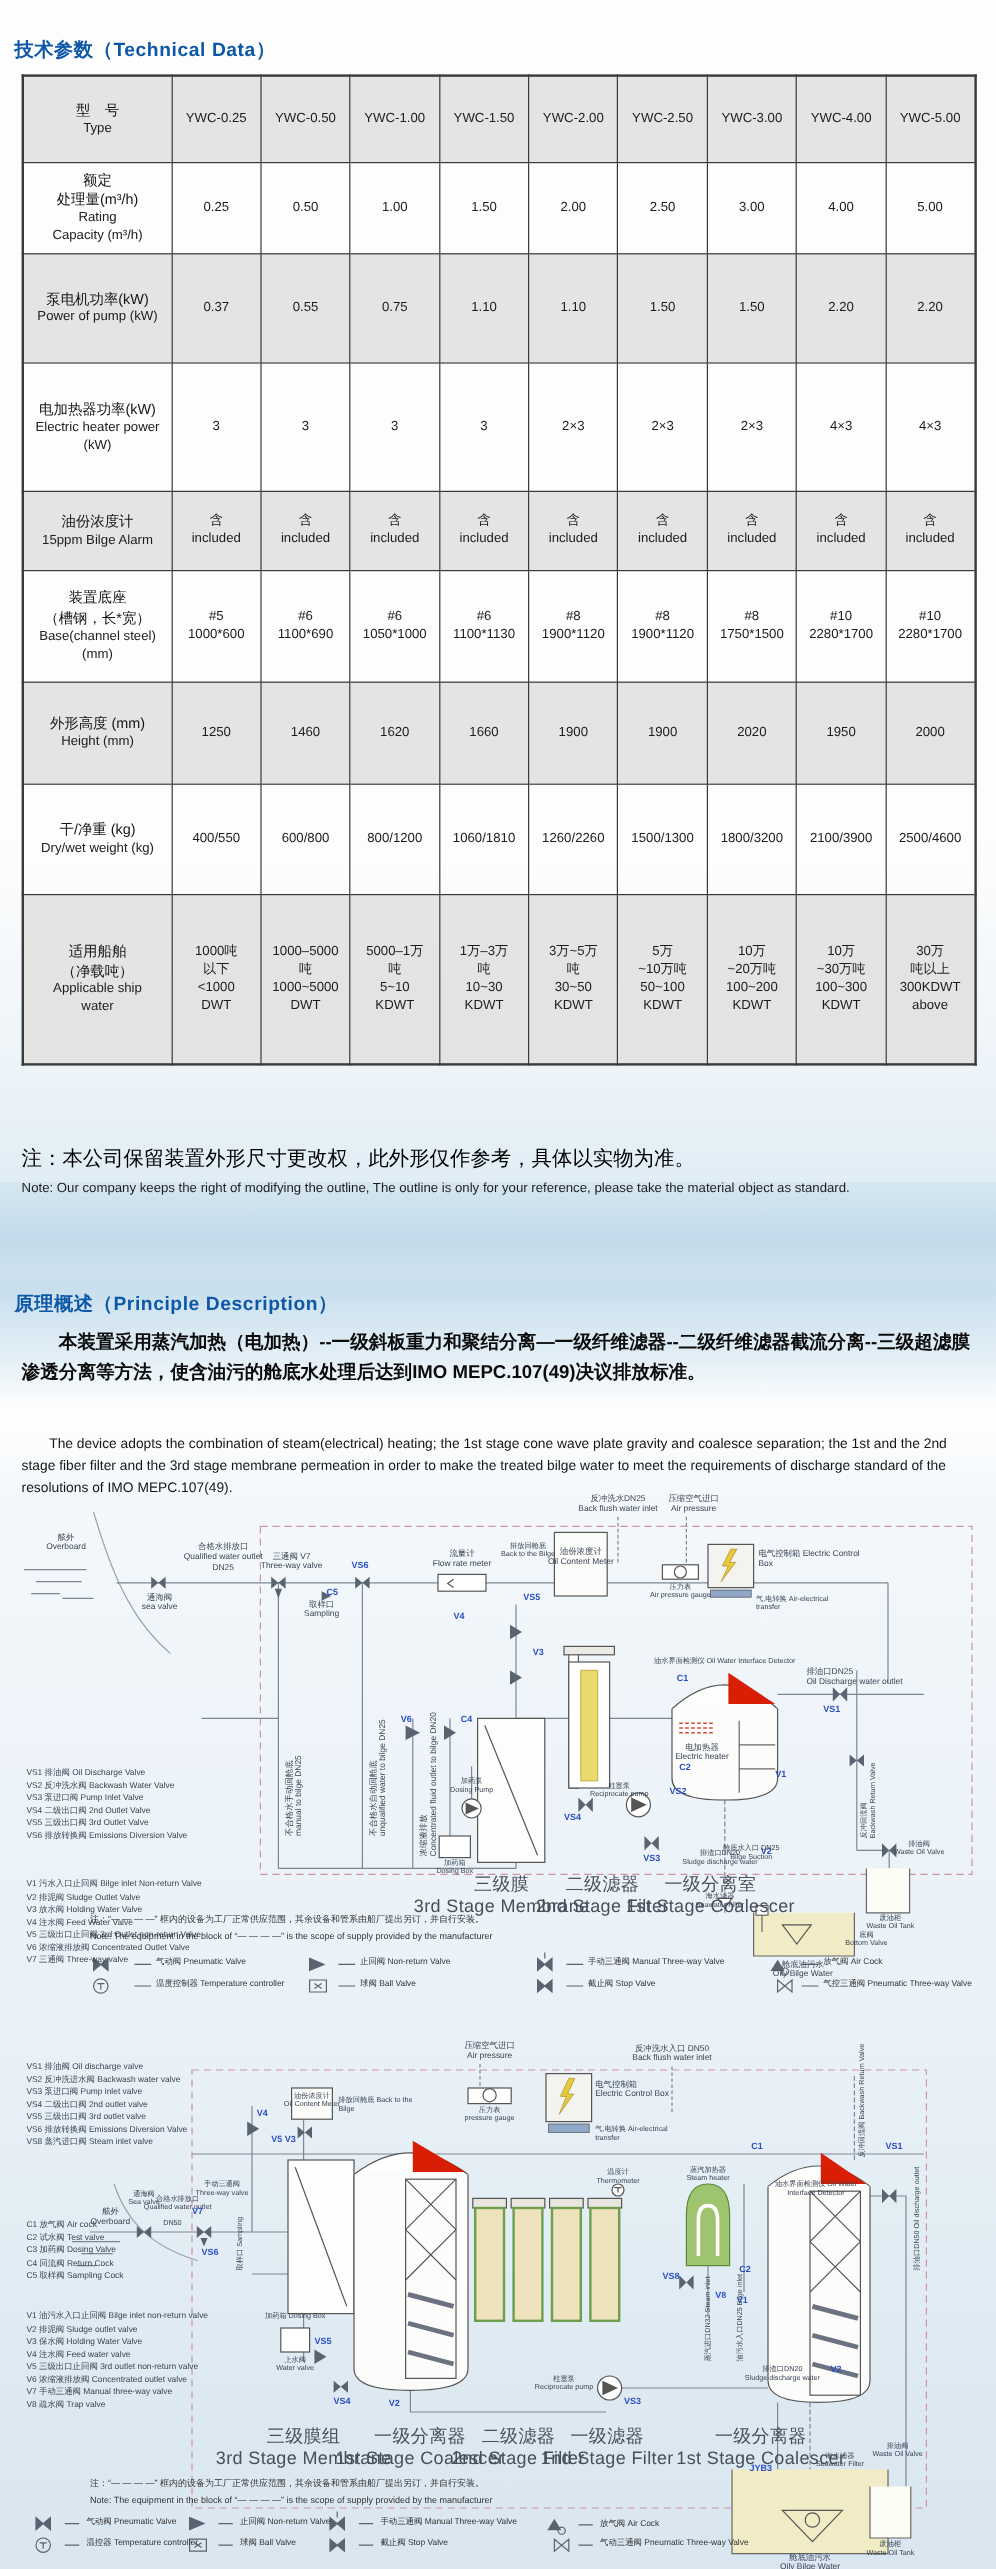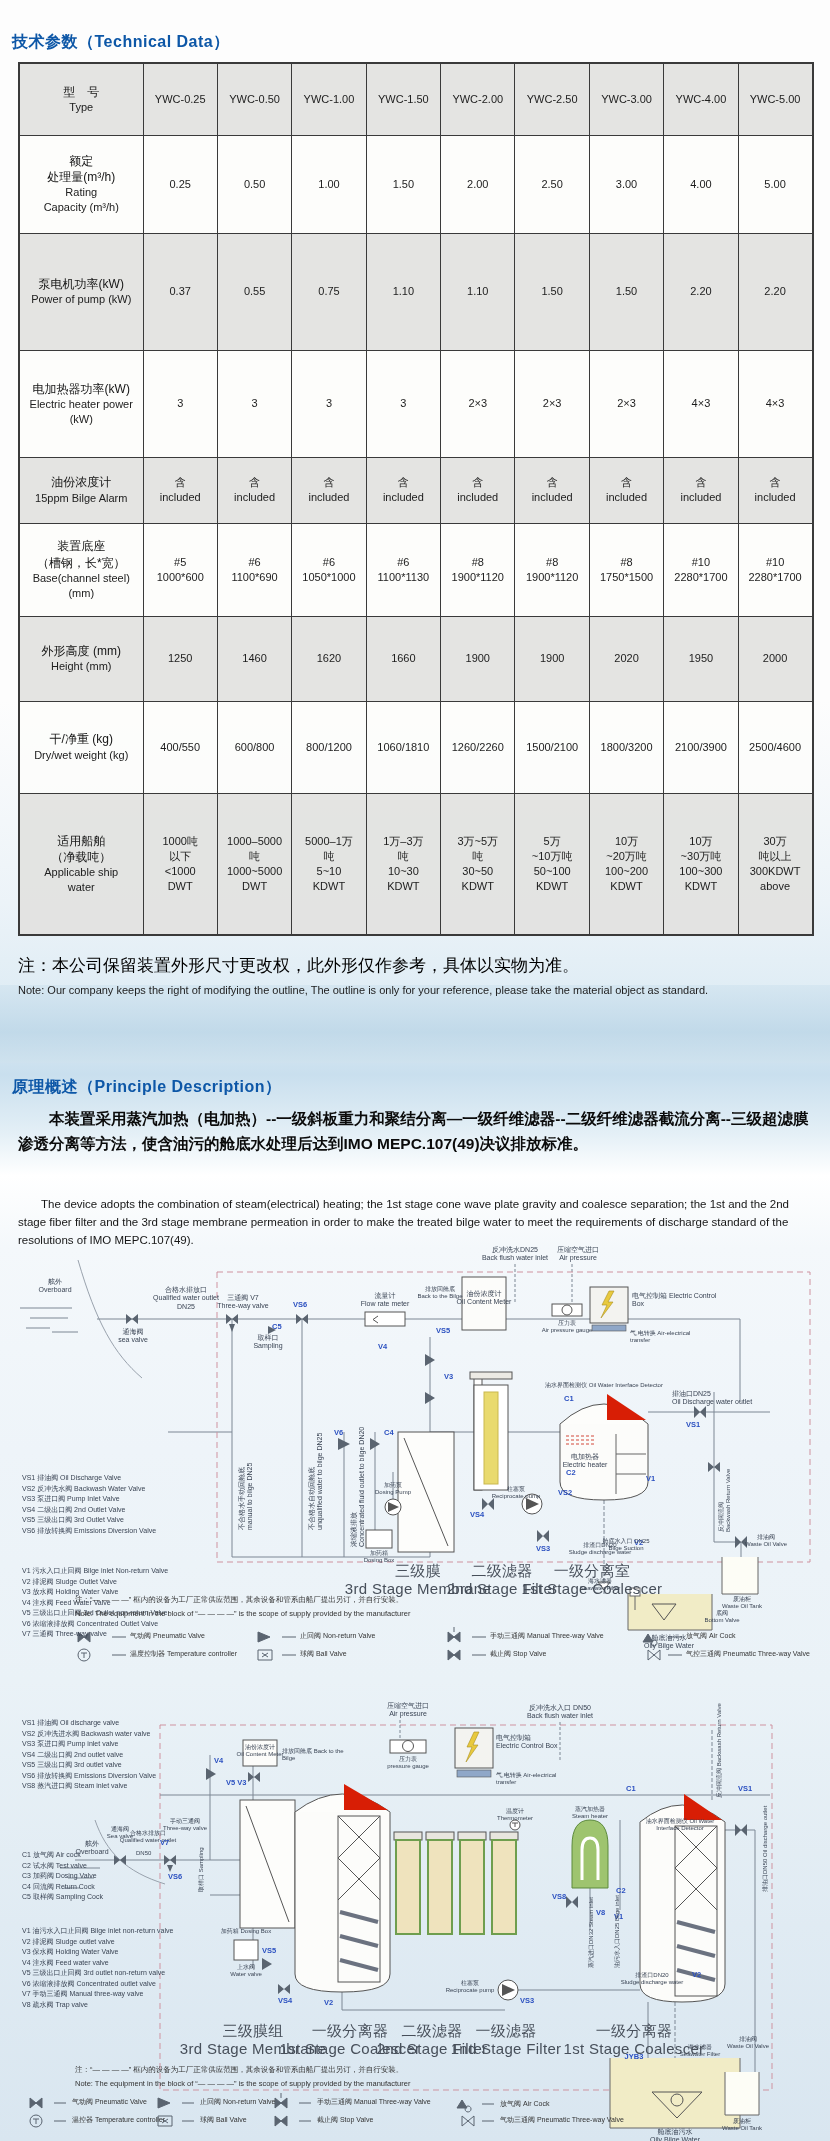--- a/index.html
+++ b/index.html
@@ -65,35 +65,35 @@
       <td class="model">YWC-0.25</td>
       <td class="model">YWC-0.50</td>
       <td class="model">YWC-1.00</td>
       <td class="model">YWC-1.50</td>
       <td class="model">YWC-2.00</td>
       <td class="model">YWC-2.50</td>
       <td class="model">YWC-3.00</td>
       <td class="model">YWC-4.00</td>
       <td class="model">YWC-5.00</td>
     </tr>
-    <tr class="w" style="height:98px">
+    <tr class="w" style="height:76px">
       <td class="lab"><div class="zh">额定
 处理量(m³/h)</div><div class="en">Rating
 Capacity  (m³/h)</div></td>
       <td>0.25</td>
       <td>0.50</td>
       <td>1.00</td>
       <td>1.50</td>
       <td>2.00</td>
       <td>2.50</td>
       <td>3.00</td>
       <td>4.00</td>
       <td>5.00</td>
     </tr>
-    <tr class="g" style="height:117px">
+    <tr class="g" style="height:91px">
       <td class="lab"><div class="zh">泵电机功率(kW)</div><div class="en">Power of pump (kW)</div></td>
       <td>0.37</td>
       <td>0.55</td>
       <td>0.75</td>
       <td>1.10</td>
       <td>1.10</td>
       <td>1.50</td>
       <td>1.50</td>
       <td>2.20</td>
       <td>2.20</td>
@@ -167,21 +167,21 @@
       <td>1950</td>
       <td>2000</td>
     </tr>
     <tr class="w" style="height:92px">
       <td class="lab"><div class="zh">干/净重 (kg)</div><div class="en">Dry/wet weight  (kg)</div></td>
       <td>400/550</td>
       <td>600/800</td>
       <td>800/1200</td>
       <td>1060/1810</td>
       <td>1260/2260</td>
-      <td>1500/2100</td>
+      <td>1500/1300</td>
       <td>1800/3200</td>
       <td>2100/3900</td>
       <td>2500/4600</td>
     </tr>
     <tr class="g" style="height:142px">
       <td class="lab"><div class="zh">适用船舶
 （净载吨）</div><div class="en">Applicable ship
 water</div></td>
       <td>1000吨
 以下

